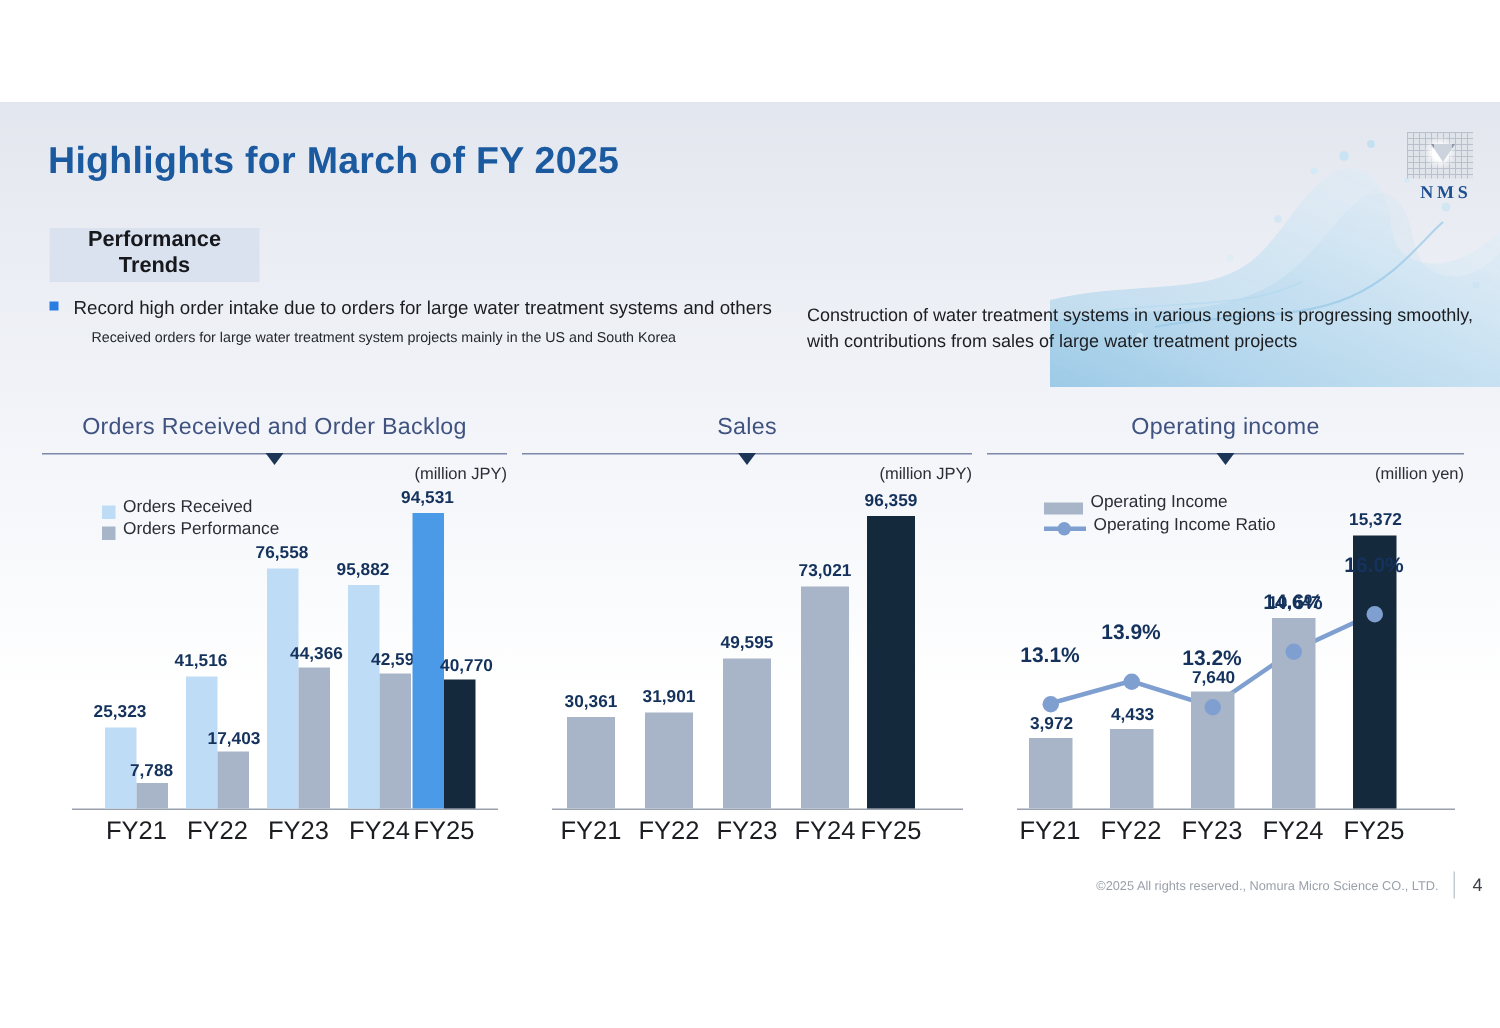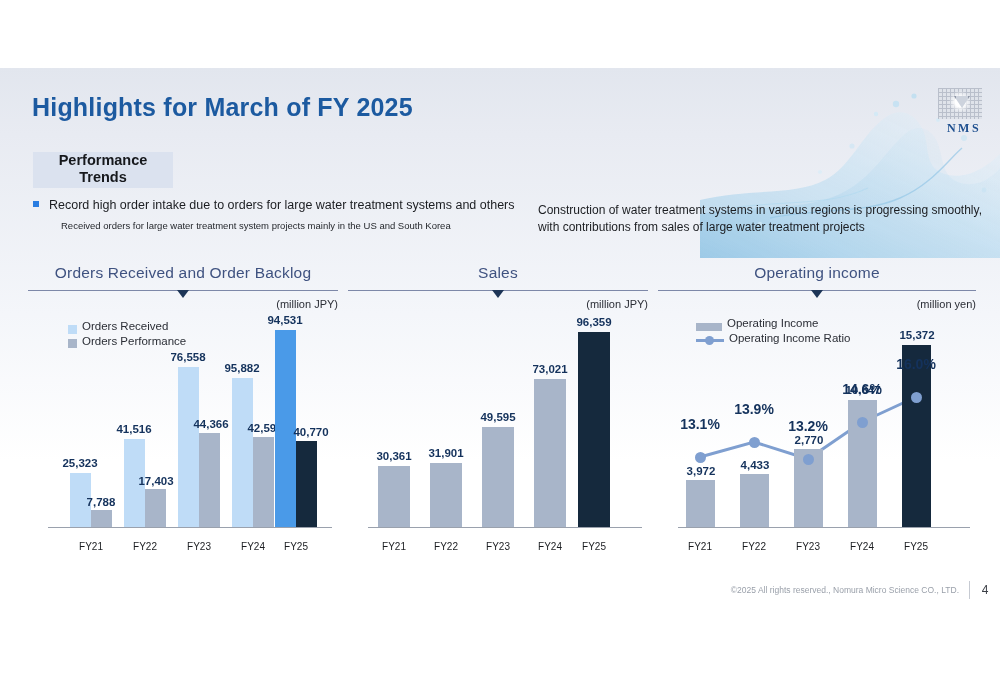--- a/index.html
+++ b/index.html
@@ -78,21 +78,21 @@
   }
 
   #right-bullet { position: absolute; left: 512px; top: 127px; width: 470px; }
   #right-bullet .lead { font-size: 15px; font-weight: bold; color: #20222a; }
   #right-bullet .lead .hl { color: #1f7fe0; }
   #right-bullet .sub {
     font-size: 12px; color: #1b1d21; margin-left: 26px; margin-top: 7px; line-height: 1.45;
   }
 
   
-  .panel { position: absolute; top: 196px; height: 290px; }
+  .panel { position: absolute; top: 208px; height: 290px; }
   #panel1 { left: 28px;  width: 310px; }
   #panel2 { left: 348px; width: 300px; }
   #panel3 { left: 658px; width: 318px; }
 
   .chart-title {
     text-align: center; font-size: 15.5px; color: #3f5280; letter-spacing: .2px;
   }
   .rule-wrap { position: relative; margin-top: 8px; }
   .rule { height: 1px; background: #7d88a8; width: 100%; }
   .rule-tri {
@@ -121,21 +121,21 @@
 
   
   .plot { position: absolute; left: 0; bottom: 0; width: 100%; height: 250px; }
   .baseline { position: absolute; left: 20px; right: 6px; bottom: 26px; height: 1.5px; background: #9aa1ad; }
   .bar { position: absolute; bottom: 27.5px; }
   .bar-label {
     position: absolute; font-size: 11.5px; font-weight: bold; color: #14325c;
     white-space: nowrap; text-align: center;
   }
   .xtick {
-    position: absolute; bottom: 2px; font-size: 10px; color: #1b1d21;
+    position: absolute; bottom: 2px; font-size: 17px; color: #1b1d21;
     text-align: center; white-space: nowrap;
   }
   .pt { position: absolute; width: 11px; height: 11px; border-radius: 50%; background: #7f9fd0; }
   .pt-label {
     position: absolute; font-size: 14px; font-weight: bold; color: #14325c;
     white-space: nowrap; text-align: center;
   }
   svg.lineover { position: absolute; left: 0; top: 0; width: 100%; height: 100%; overflow: visible; }
 
   
@@ -319,21 +319,21 @@
       <div class="pt-label" style="left:13px;top:112px;width:58px">13.1%</div>
       <div class="xtick" style="left:13px;width:58px">FY21</div>
 
       <div class="bar" style="left:82px;width:29px;height:53px;background:#a8b5c9"></div>
       <div class="bar-label" style="left:68px;bottom:83px;width:58px">4,433</div>
       <div class="pt" style="left:91px;top:133px"></div>
       <div class="pt-label" style="left:67px;top:97px;width:58px">13.9%</div>
       <div class="xtick" style="left:67px;width:58px">FY22</div>
 
       <div class="bar" style="left:136px;width:29px;height:78px;background:#a8b5c9"></div>
-      <div class="bar-label" style="left:122px;bottom:108px;width:58px">2,770</div>
+      <div class="bar-label" style="left:122px;bottom:108px;width:58px">7,640</div>
       <div class="pt" style="left:145px;top:150px"></div>
       <div class="pt-label" style="left:121px;top:114px;width:58px">13.2%</div>
       <div class="xtick" style="left:121px;width:58px">FY23</div>
 
       <div class="bar" style="left:190px;width:29px;height:127px;background:#a8b5c9"></div>
       <div class="bar-label" style="left:176px;bottom:158px;width:58px">10,647</div>
       <div class="pt" style="left:199px;top:113px"></div>
       <div class="pt-label" style="left:175px;top:77px;width:58px">14.6%</div>
       <div class="xtick" style="left:175px;width:58px">FY24</div>
 

